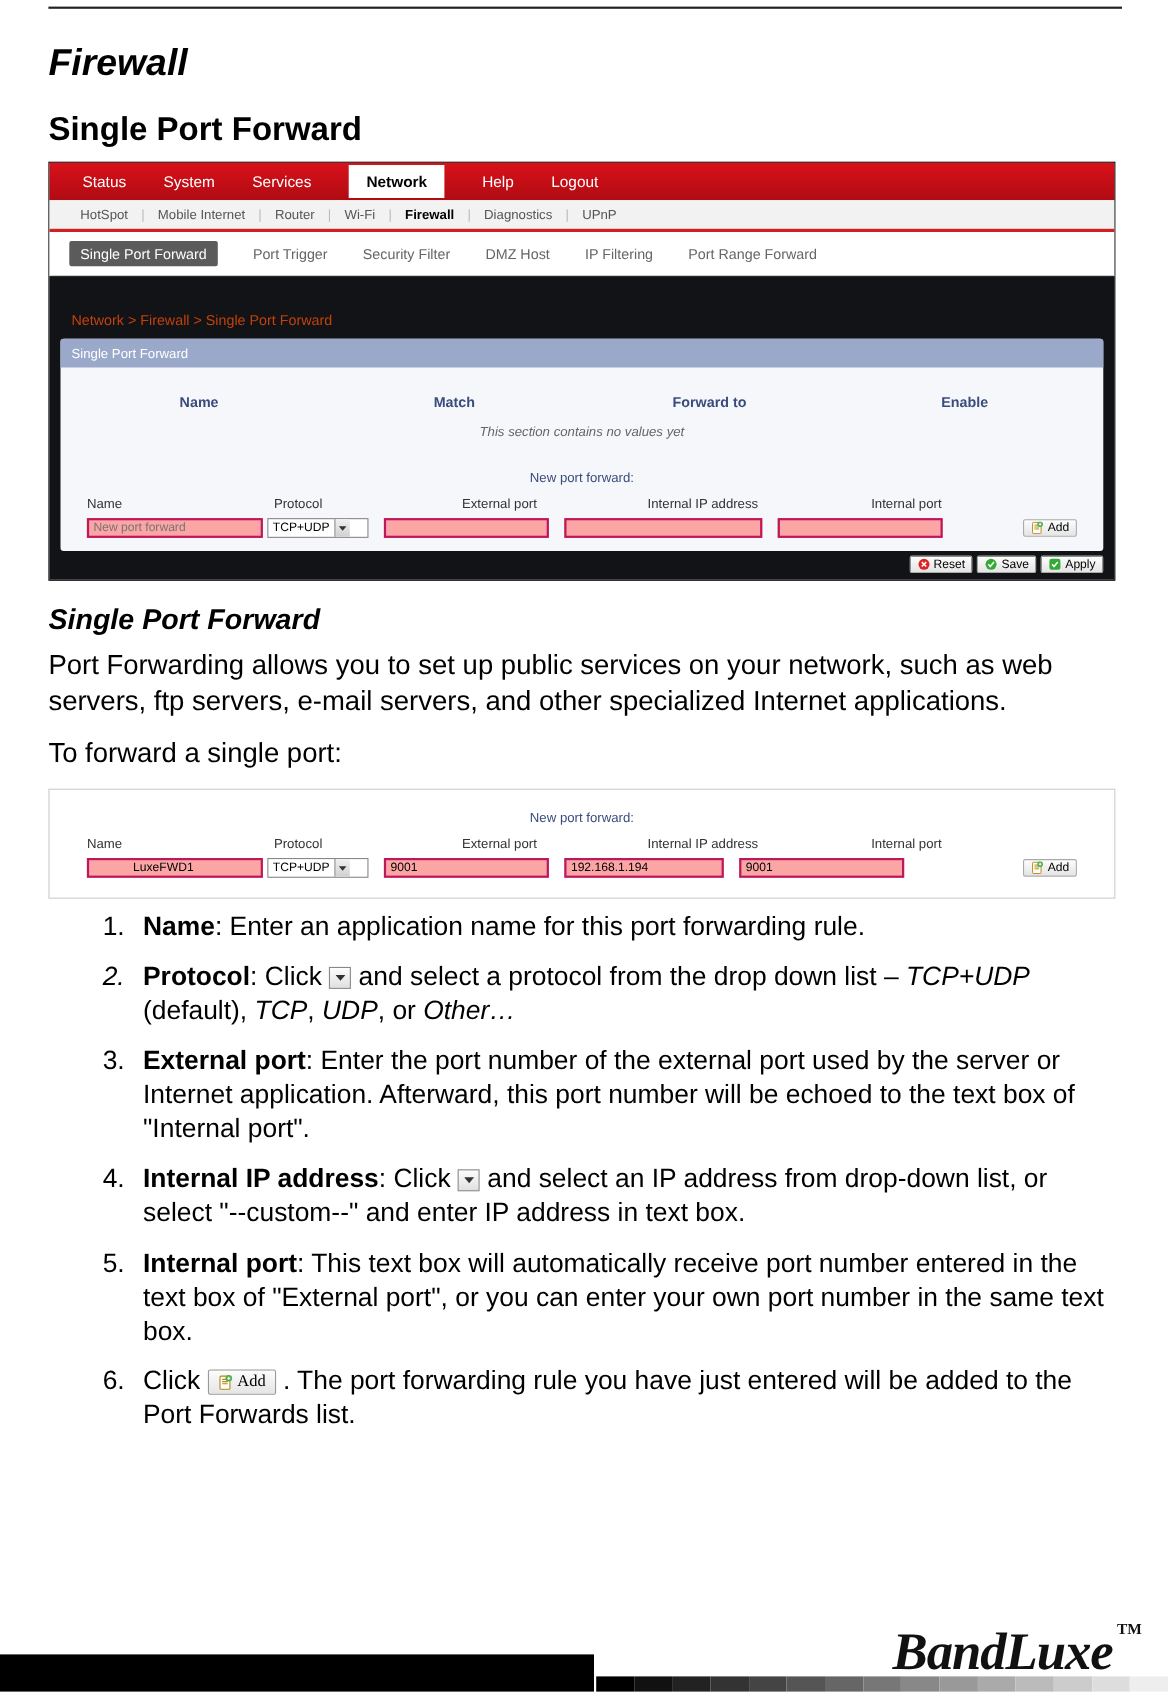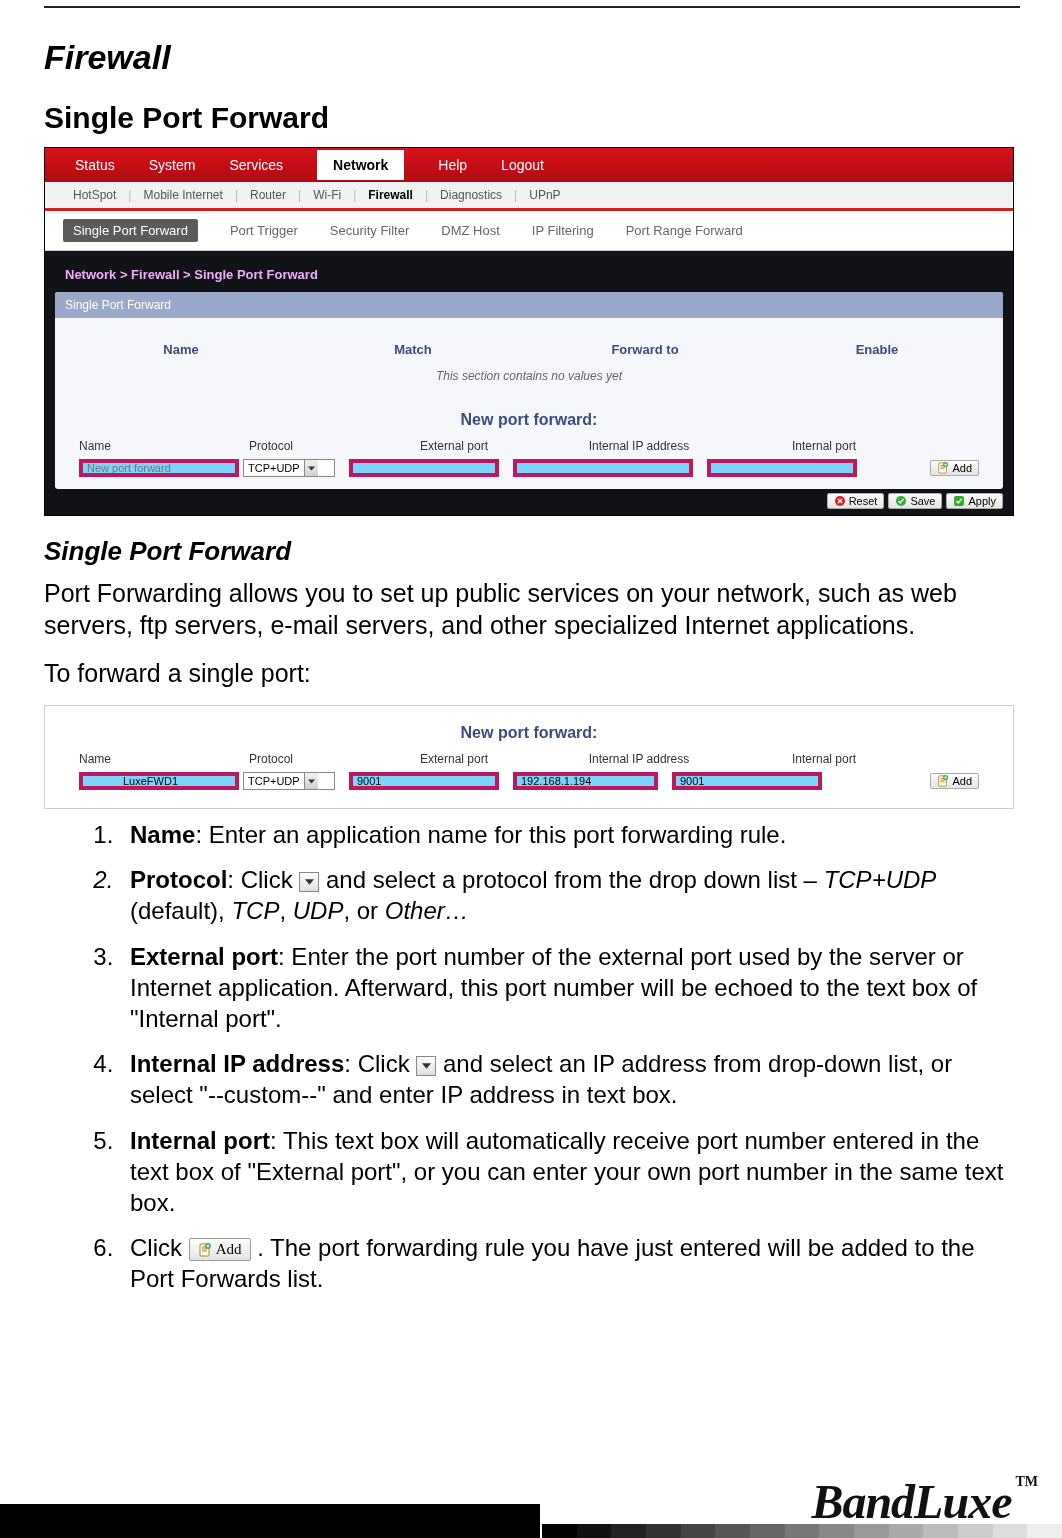--- a/index.html
+++ b/index.html
@@ -89,24 +89,25 @@
   }
   .ss-tabs .tab-act {
     background: #5b5b5b;
     color: #fff;
     padding: 4px 10px;
     border-radius: 2px;
   }
   .ss-body { background: #111316; padding: 10px 10px 6px 10px; }
   .ss-body-light { background: #fff; padding: 10px 10px 6px 10px; }
   .ss-bc {
-    color: #f0abfc;
+    color: #c2410c;
     font-size: 13px;
-    font-weight: bold;
+    font-weight: normal;
     padding: 6px 10px 10px 10px;
+    margin-top: 16px;
   }
   .ss-panel {
     background: #f6f7fa;
     border-radius: 3px;
   }
   .ss-panel-head {
     background: #9aa8c9;
     color: #fff;
     font-size: 12px;
     padding: 6px 10px;
@@ -123,22 +124,22 @@
   .ss-cols div { flex: 1; text-align: center; }
   .ss-empty {
     text-align: center;
     font-style: italic;
     font-size: 12px;
     color: #666;
     padding: 0 0 20px 0;
   }
   .ss-new-title {
     text-align: center;
-    font-weight: bold;
-    font-size: 16px;
+    font-weight: normal;
+    font-size: 12px;
     color: #3a4b7d;
     padding: 8px 0 10px 0;
   }
   .ss-new-cols {
     display: flex;
     font-size: 12px;
     color: #333;
     padding: 0 24px 6px 24px;
   }
   .c-name { width: 170px; }
@@ -147,22 +148,22 @@
   .c-ip { width: 200px; text-align: center; }
   .c-intp { width: 170px; text-align: center; }
   .c-add { flex: 1; text-align: right; }
   .ss-new-row {
     display: flex;
     padding: 0 24px 12px 24px;
     align-items: center;
     gap: 4px;
   }
   .ss-input {
-    background: #7dd3fc;
-    border: 4px solid #be185d;
+    background: #fca5a5;
+    border: 2px solid #be185d;
     height: 18px;
     font-size: 11px;
     padding: 1px 4px;
   }
   .ss-select {
     display: flex;
     border: 1px solid #888;
     background: #fff;
     height: 18px;
     align-items: center;

